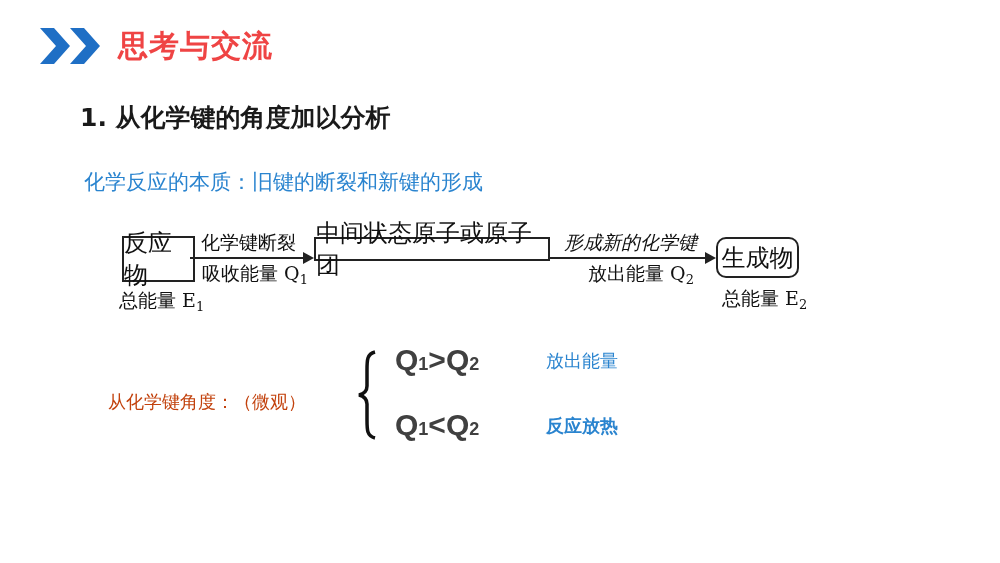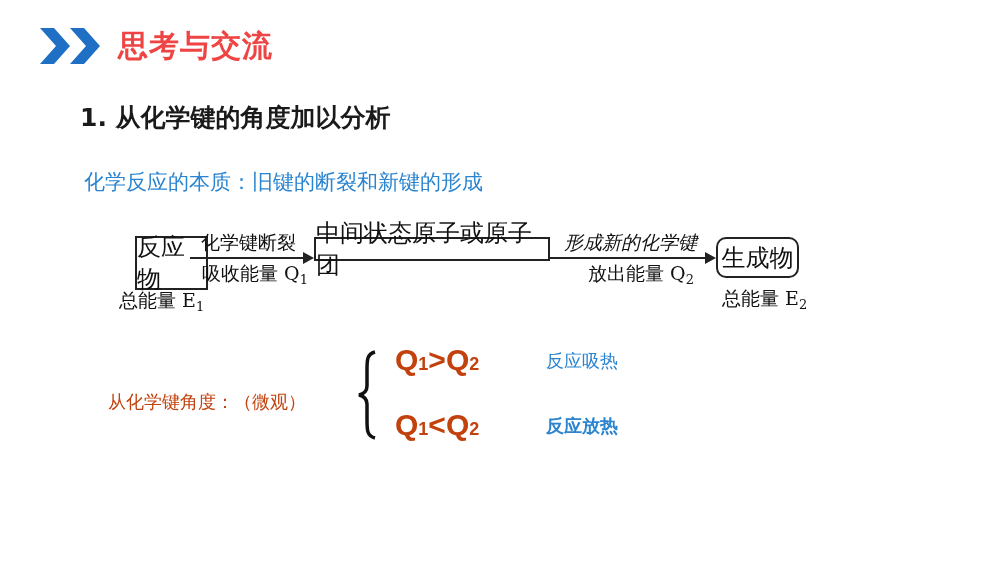--- a/index.html
+++ b/index.html
@@ -16,38 +16,38 @@
       position: absolute; border: 2px solid #222; background: #fff;
       font-family: "DejaVu Serif", "Liberation Serif", serif; font-size: 24px; color: #111;
       display: flex; align-items: center; justify-content: center; box-sizing: border-box;
     }
     .lbl { position: absolute; font-family: "DejaVu Serif", "Liberation Serif", serif; font-size: 19px; color: #111; white-space: nowrap; }
     .line { position: absolute; height: 2px; background: #222; }
     .arrowhead { position: absolute; width: 0; height: 0; border-top: 6px solid transparent; border-bottom: 6px solid transparent; border-left: 11px solid #222; }
     .sub { font-size: 13px; vertical-align: -4px; }
     .micro { left: 108px; top: 390px; font-size: 18px; color: #c2410c; }
     .brace { left: 355px; top: 350px; width: 28px; height: 90px; }
-    .q { font-family: "Liberation Sans", sans-serif; font-weight: bold; font-size: 30px; color: #c2410c; }
+    .q { font-family: "Liberation Sans", sans-serif; font-weight: bold; font-size: 30px; color: #404040; }
     .q .s { font-size: 18px; font-weight: bold; }
     .res { font-size: 18px; color: #2a84cf; }
   </style>
 </head>
 <body>
 
 <svg class="abs chev" viewBox="0 0 62 36">
   <polygon points="0,0 14,0 30,18 14,36 0,36 16,18" fill="#1f6fc5"></polygon>
   <polygon points="30,0 44,0 60,18 44,36 30,36 46,18" fill="#1f6fc5"></polygon>
 </svg>
 <div class="abs title">思考与交流</div>
 
 <div class="abs h1">1. 从化学键的角度加以分析</div>
 <div class="abs h2">化学反应的本质：旧键的断裂和新键的形成</div>
 
 <div>
-  <div class="box" style="left:135px; top:236px; width:73px; height:54px;">
+  <div class="box" style="left:122px; top:236px; width:73px; height:46px;">
     <span>反应物</span>
   </div>
   <div class="lbl" style="left:119px; top:288px;">
     <span>总能量 E</span><span class="sub">1</span>
   </div>
 
   <div class="line" style="left:190px; top:257px; width:114px;"></div>
   <div class="arrowhead" style="left:303px; top:252px;"></div>
   <div class="lbl" style="left:201px; top:230px;">化学键断裂</div>
   <div class="lbl" style="left:202px; top:261px;">
@@ -74,18 +74,18 @@
 </div>
 
 <div class="abs micro">从化学键角度：（微观）</div>
 <svg class="abs brace" viewBox="0 0 28 90">
   <path d="M20 2 C12 4, 12 10, 12 20 L12 36 C12 42, 8 44, 4 45 C8 46, 12 48, 12 54 L12 70 C12 80, 12 86, 20 88" fill="none" stroke="#111" stroke-width="3.5"></path>
 </svg>
 
 <div class="abs q" style="left:395px; top:343px;">
   <span>Q</span><span class="s">1</span><span>&gt;</span><span>Q</span><span class="s">2</span>
 </div>
-<div class="abs res" style="left:546px; top:349px;">反应吸热</div>
+<div class="abs res" style="left:546px; top:349px;">放出能量</div>
 
 <div class="abs q" style="left:395px; top:408px;">
   <span>Q</span><span class="s">1</span><span>&lt;</span><span>Q</span><span class="s">2</span>
 </div>
 <div class="abs res" style="left:546px; top:414px;font-weight:bold;">反应放热</div>
 
 </body></html>

